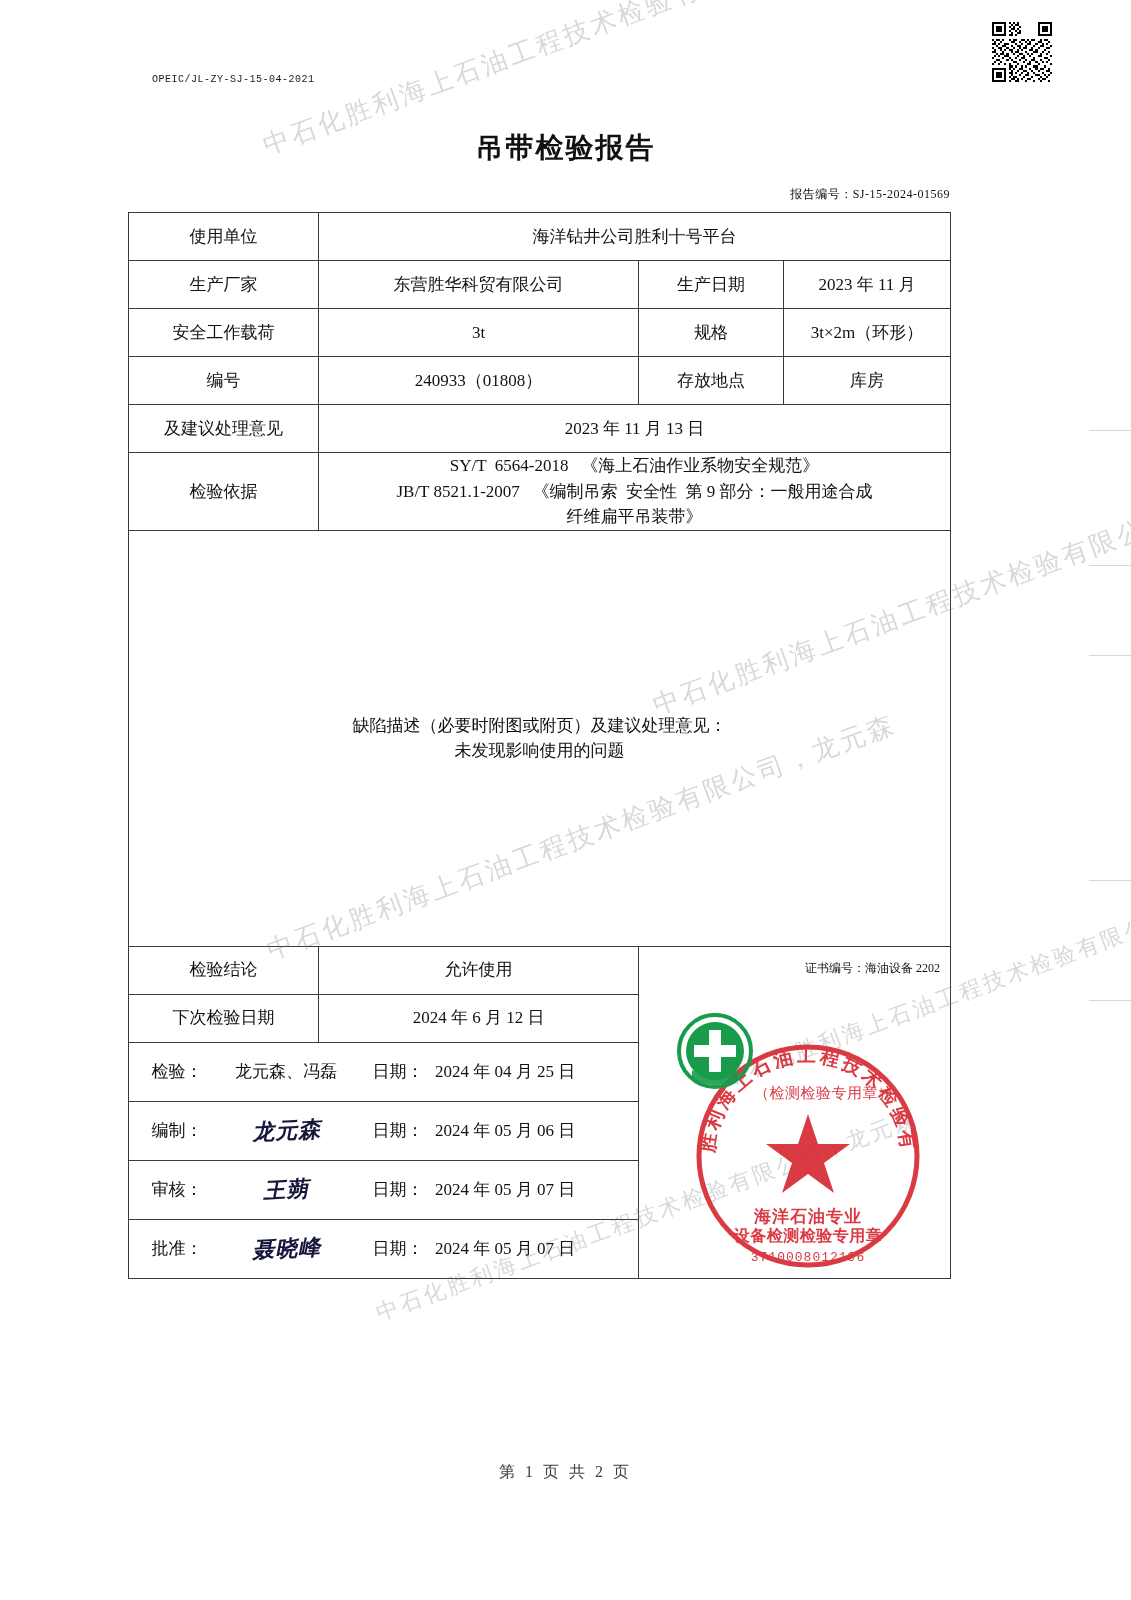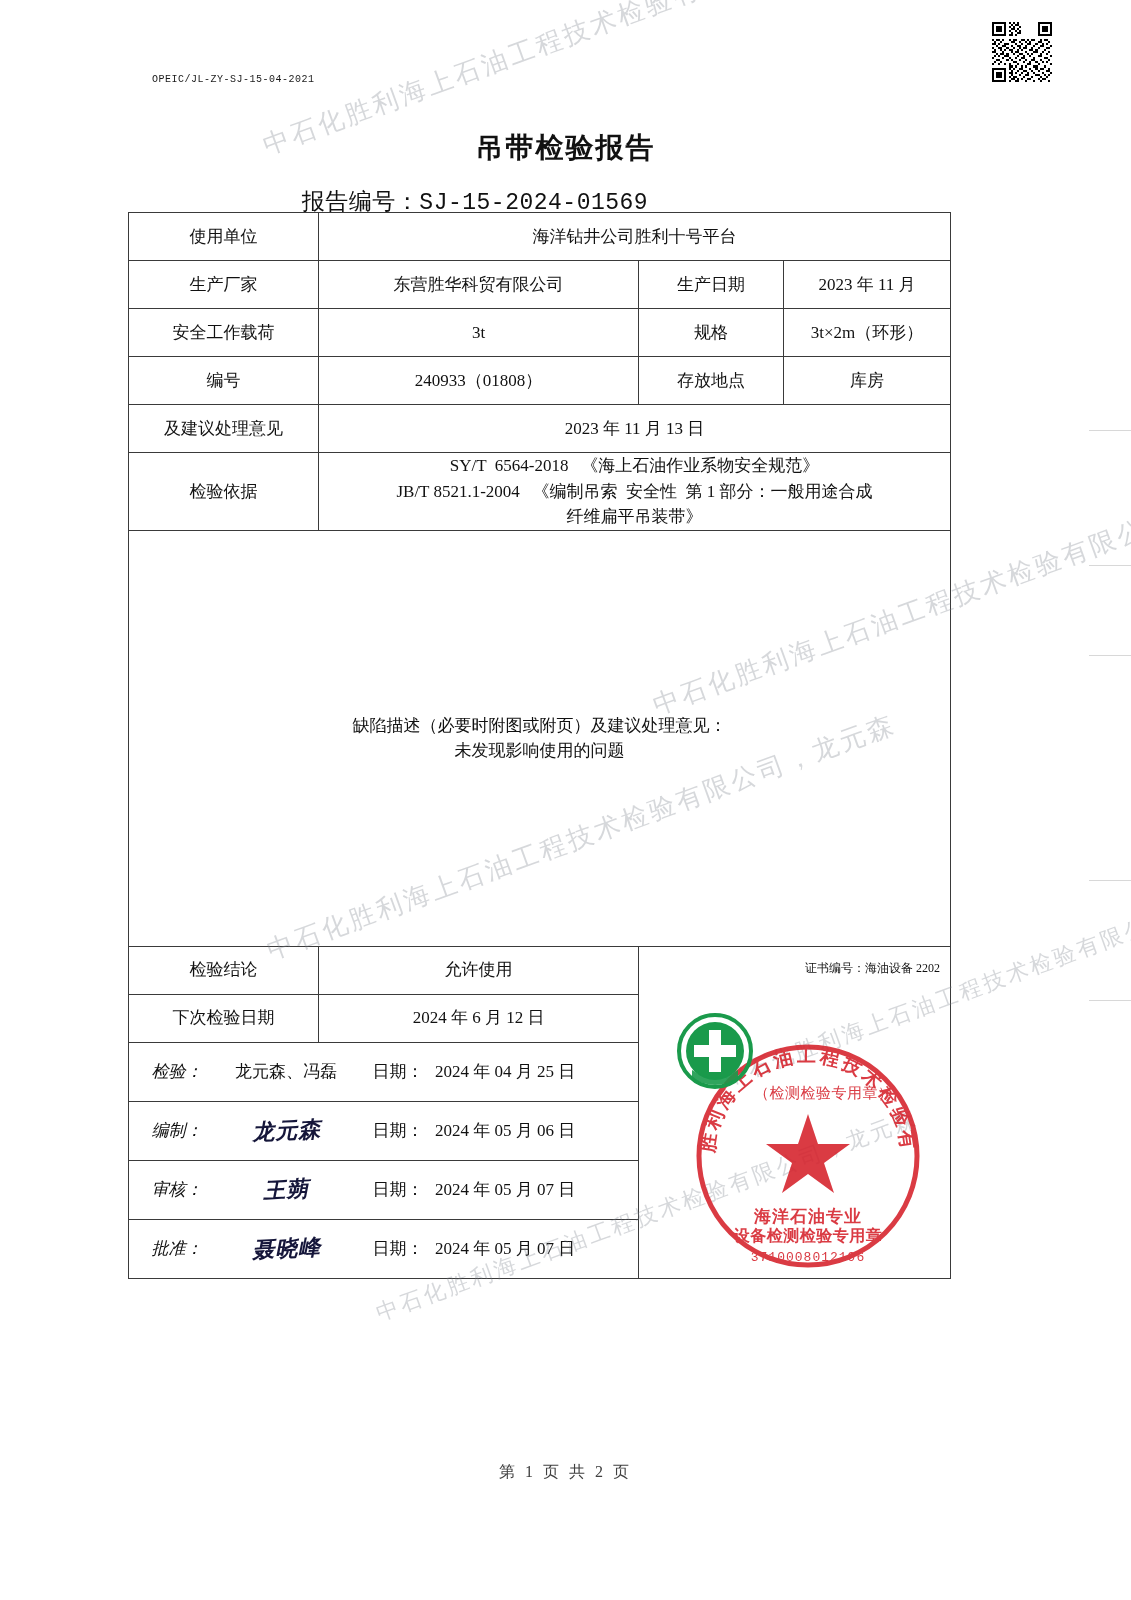--- a/index.html
+++ b/index.html
@@ -50,24 +50,23 @@
     letter-spacing: 2px;
     color: #111;
   }
 
   
   .report-no {
     position: absolute;
     top: 186px;
     left: 0;
     width: 950px;
-    text-align: center;
-    font-size: 23px;
+    text-align: right;
+    font-size: 12px;
     letter-spacing: 0.5px;
-    font-family: Liberation Mono, monospace;
   }
 
   
   table.main {
     position: absolute;
     top: 212px;
     left: 128px;
     width: 822px;
     border-collapse: collapse;
     table-layout: fixed;
@@ -111,21 +110,21 @@
   
   .sig-row td { height: 58px; }
   .sig-inner {
     display: flex;
     align-items: center;
     font-size: 17px;
     padding-left: 14px;
     height: 100%;
     box-sizing: border-box;
   }
-  .sig-label { width: 68px; flex: none; font-style: italic; }
+  .sig-label { width: 68px; flex: none; }
   .sig-name {
     width: 150px;
     flex: none;
     text-align: center;
   }
   .sig-handwrite {
     font-family: "DejaVu Serif", serif;
     font-weight: bold;
     font-size: 22px;
     font-style: italic;
@@ -445,21 +444,21 @@
       <td class="r-tall">库房</td>
     </tr>
     <tr>
       <td class="r-tall">及建议处理意见</td>
       <td class="r-tall" colspan="3">2023 年 11 月 13 日</td>
     </tr>
     <tr>
       <td>检验依据</td>
       <td class="basis-cell" colspan="3">
         <div class="basis-line">SY/T  6564-2018   《海上石油作业系物安全规范》</div>
-        <div class="basis-line">JB/T 8521.1-2004   《编制吊索  安全性  第 1 部分：一般用途合成</div>
+        <div class="basis-line">JB/T 8521.1-2007   《编制吊索  安全性  第 9 部分：一般用途合成</div>
         <div class="basis-line">纤维扁平吊装带》</div>
       </td>
     </tr>
     <tr>
       <td class="defect-cell" colspan="4">
         <div>缺陷描述（必要时附图或附页）及建议处理意见：</div>
         <div>未发现影响使用的问题</div>
       </td>
     </tr>
     <tr>

